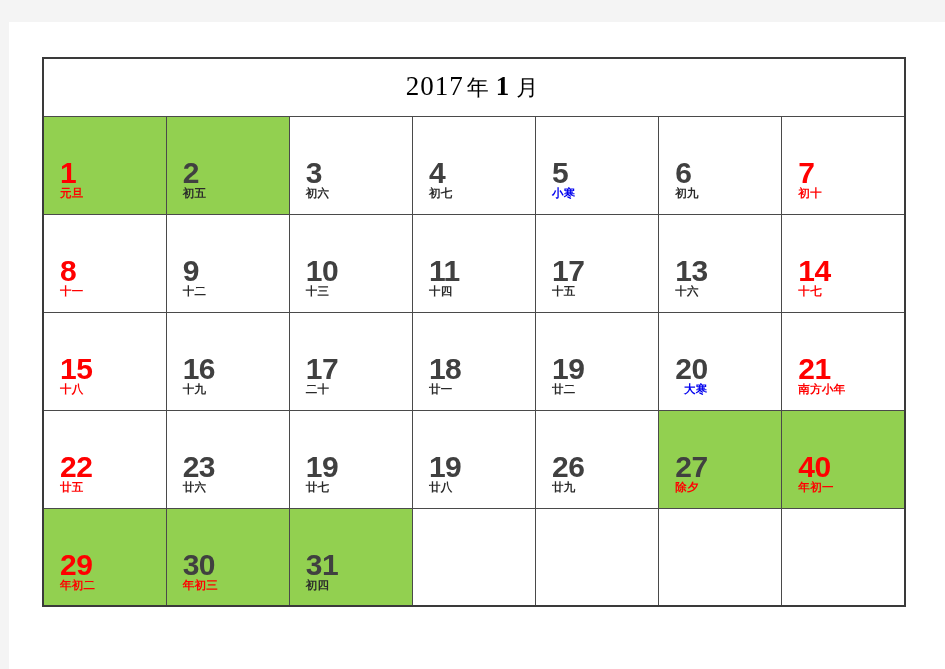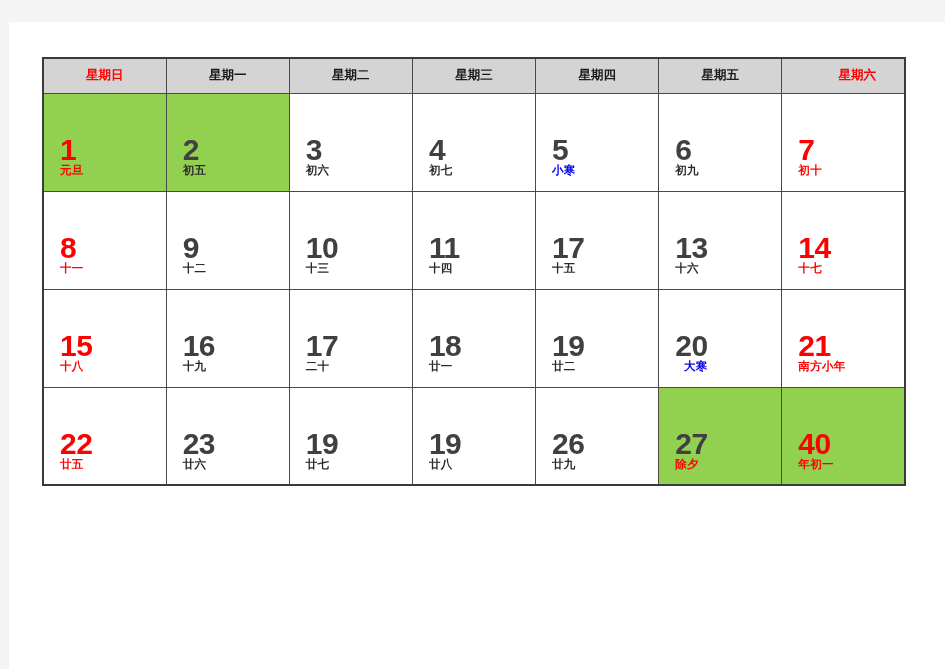--- a/index.html
+++ b/index.html
@@ -126,29 +126,27 @@
 </style>
 </head>
 <body>
 
 <div id="top-strip"></div>
 <div id="left-strip"></div>
 
 <div id="calendar-wrap">
   <table class="calendar">
     <tbody>
-      <tr id="weekday-row">
-          <th class="weekday weekend"><span class="wd-inner">星期日</span></th>
-          <th class="weekday"><span class="wd-inner">星期一</span></th>
-          <th class="weekday"><span class="wd-inner">星期二</span></th>
-          <th class="weekday"><span class="wd-inner">星期三</span></th>
-          <th class="weekday"><span class="wd-inner">星期四</span></th>
-          <th class="weekday"><span class="wd-inner">星期五</span></th>
-          <th class="weekday weekend sat"><span class="wd-inner">星期六</span></th>
-        </tr>
+      <tr>
+        <td class="title-cell" colspan="7">
+          <span class="title-text">
+            <span class="yr">2017</span><span class="ch">年</span><span class="month-num">1</span><span class="ch">月</span>
+          </span>
+        </td>
+      </tr>
     <tr>
           <td class="day holiday">
             <div class="day-inner">
               <span class="day-num red">1</span>
               <span class="lunar red">元旦</span>
             </div>
           </td>
           <td class="day holiday">
             <div class="day-inner">
               <span class="day-num">2</span>
@@ -310,16 +308,40 @@
               <span class="day-num">27</span>
               <span class="lunar red">除夕</span>
             </div>
           </td>
           <td class="day holiday">
             <div class="day-inner">
               <span class="day-num red">40</span>
               <span class="lunar red">年初一</span>
             </div>
           </td>
+        </tr>
+        <tr>
+          <td class="day holiday">
+            <div class="day-inner">
+              <span class="day-num red">29</span>
+              <span class="lunar red">年初二</span>
+            </div>
+          </td>
+          <td class="day holiday">
+            <div class="day-inner">
+              <span class="day-num">30</span>
+              <span class="lunar red">年初三</span>
+            </div>
+          </td>
+          <td class="day holiday">
+            <div class="day-inner">
+              <span class="day-num">31</span>
+              <span class="lunar">初四</span>
+            </div>
+          </td>
+          <td class="day empty"></td>
+          <td class="day empty"></td>
+          <td class="day empty"></td>
+          <td class="day empty"></td>
         </tr>
       </tbody>
   </table>
 </div>
 
 </body></html>

